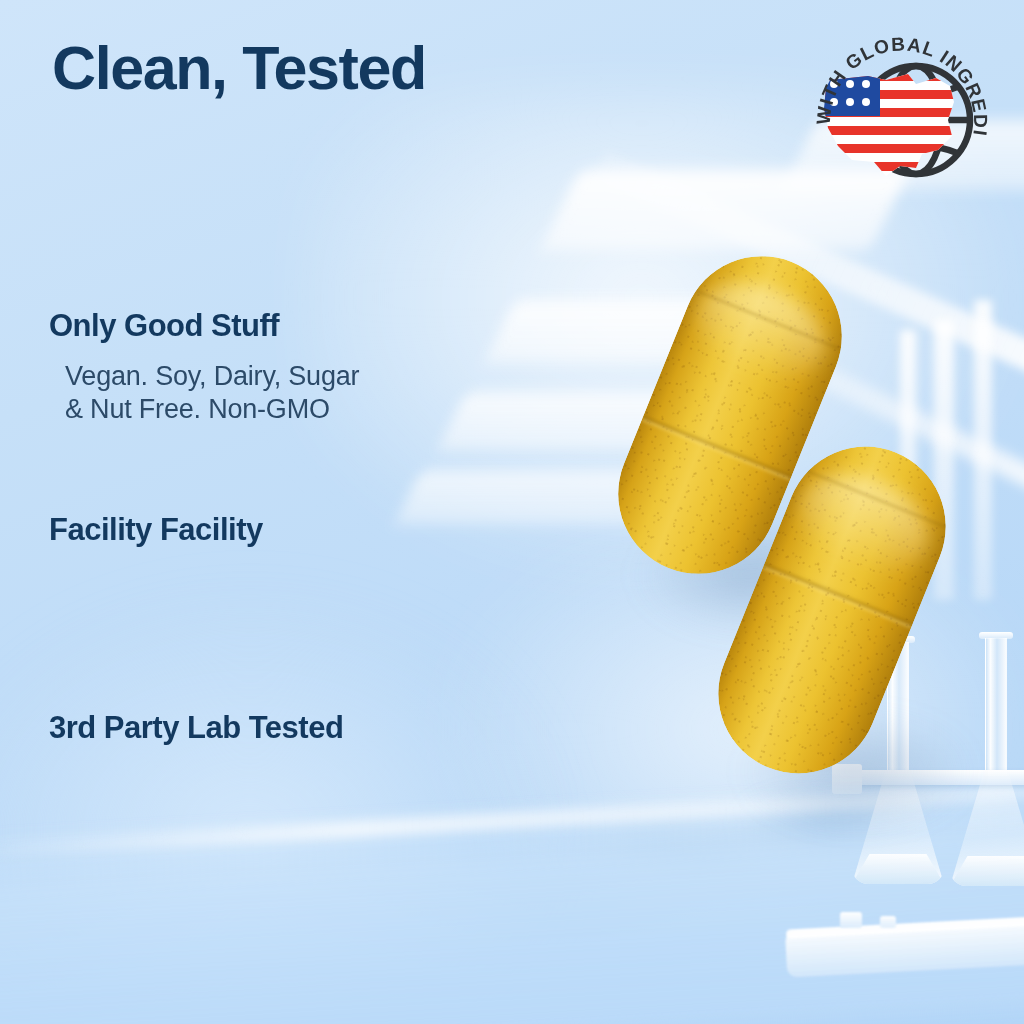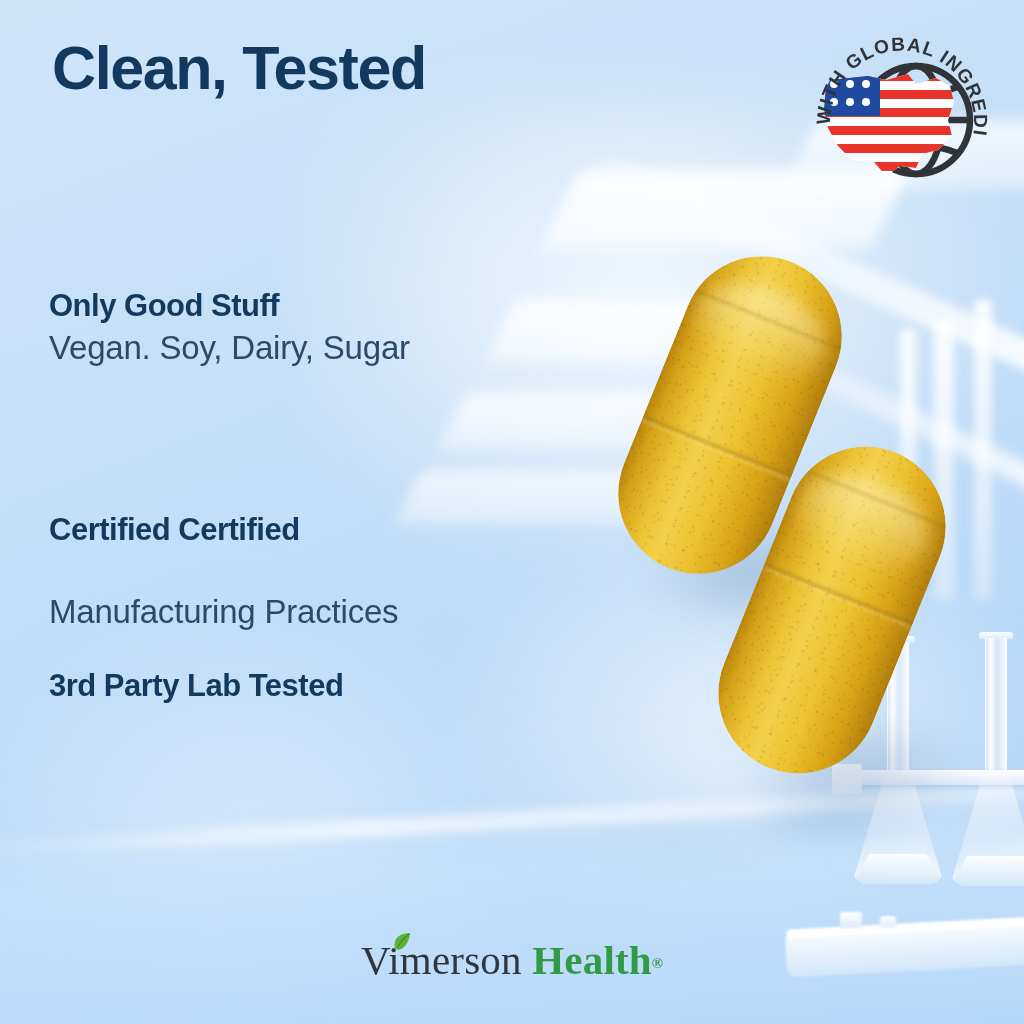--- a/index.html
+++ b/index.html
@@ -224,27 +224,27 @@
   }
   .headline .l2{display:block;}
 
   .block{position:absolute;left:49px;width:480px;}
   .block h3{
     margin:0 0 4px 0;
     font-size:31px;line-height:1.16;font-weight:700;
     letter-spacing:-.5px;color:#13395f;
   }
   .block p{
-    margin:0;
-    font-size:33px;line-height:1.22;font-weight:400;
+    margin:16px;
+    font-size:27px;line-height:1.22;font-weight:400;
     letter-spacing:-.2px;color:#2c4a68;
   }
-  #block-1{top:288px;}
+  #block-1{top:308px;}
   #block-2{top:476px;}
-  #block-3{top:668px;}
+  #block-3{top:710px;}
 
   
   #badge{position:absolute;left:812px;top:28px;width:180px;height:178px;}
   #badge svg{display:block;width:180px;height:178px;}
 
   
   #logo{
     position:absolute;left:0;right:0;top:936px;
     text-align:center;
   }
@@ -348,31 +348,31 @@
   </div>
 
   <div class="headline">
     <span class="l1">Clean, Tested</span>
   </div>
 
   <div class="block" id="block-1">
     <h3>Only Good Stuff</h3>
     <p>
       <span>Vegan. Soy, Dairy, Sugar</span><br>
+      <span>&amp; Nut Free. Non-GMO</span>
     </p>
   </div>
 
   <div class="block" id="block-2">
     <h3>
       <br>
-      <span>Certified Certified</span>
+      <span>Facility Facility</span>
     </h3>
     <p>
       <br>
-      <span>Manufacturing Practices</span>
     </p>
   </div>
 
   <div class="block" id="block-3">
     <h3>3rd Party Lab Tested</h3>
   </div>
 
   <div id="badge">
     <svg viewBox="0 0 180 178" xmlns="http://www.w3.org/2000/svg">
       <defs>
@@ -412,23 +412,14 @@
           <circle cx="54" cy="74" r="4"></circle>
         </g>
       </g>
 
       <text font-family="Liberation Sans, sans-serif" font-size="19" font-weight="bold" fill="#303438" letter-spacing="1.2">
         <textPath href="#arcpath" startOffset="8%">WITH GLOBAL INGREDIENTS</textPath>
       </text>
     </svg>
   </div>
 
-  <div id="logo">
-    <span class="wrap">
-      <span class="logo-vimerson">Vimerson</span><span class="logo-vimerson">&nbsp;</span><span class="logo-health">Health</span><span class="logo-reg">®</span>
-      <svg class="leaf" viewBox="0 0 20 20">
-        <path d="M18 1 C8 1, 2 6, 2.5 14 C3 19, 9 19, 13 14 C16.5 9.5, 18 5, 18 1 Z" fill="#5cb335"></path>
-        <path d="M17 2 C12 6, 8 10, 5.5 16" stroke="#3d8a22" stroke-width="1.1" fill="none"></path>
-      </svg>
-    </span>
-  </div>
 
 </div>
 
 </body></html>

